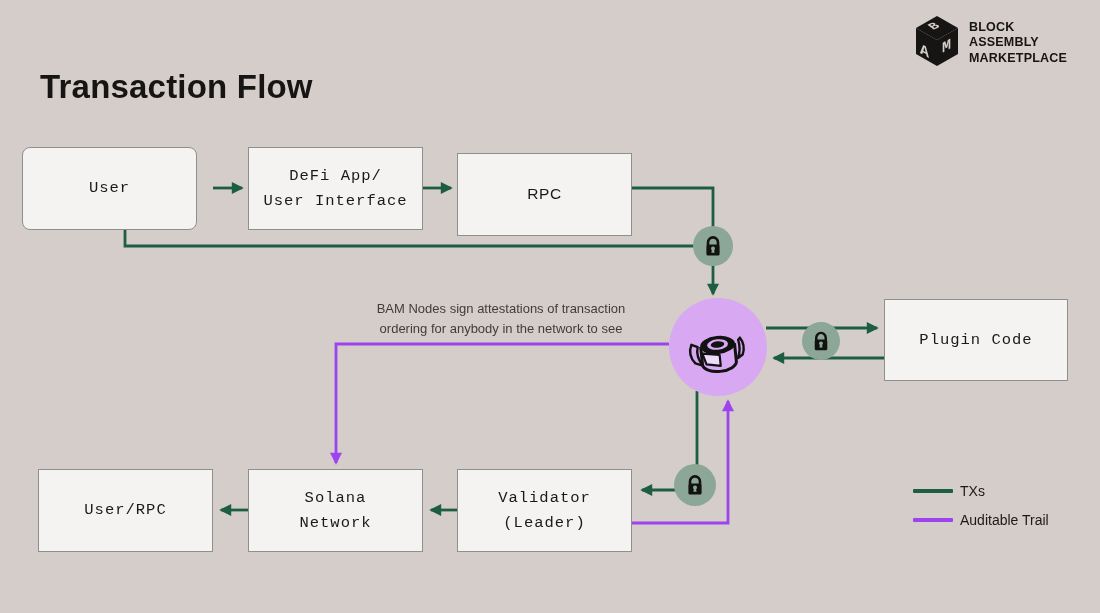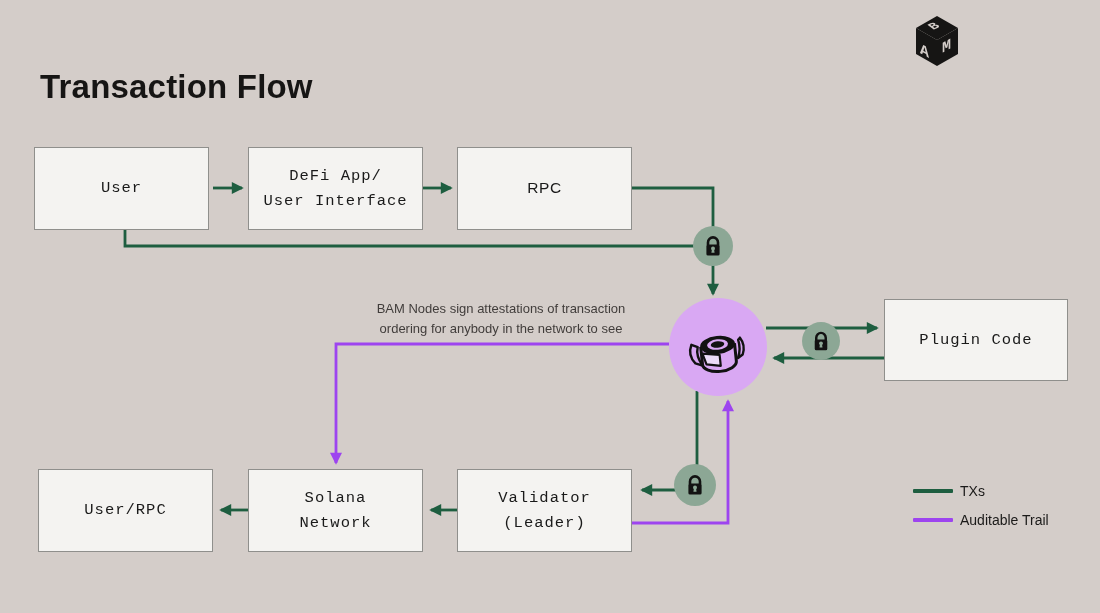--- a/index.html
+++ b/index.html
@@ -17,23 +17,23 @@
   .logo-text span{font-size:12.5px;font-weight:700;color:#161514;line-height:1.22;letter-spacing:.2px;}
   
   .node{
     position:absolute;width:175px;height:83px;background:#f4f3f1;
     border:1px solid #8f8f8c;box-sizing:border-box;
     display:flex;align-items:center;justify-content:center;text-align:center;
     font-family:"Liberation Mono",monospace;font-size:15.5px;color:#1a1a1a;
     letter-spacing:1px;line-height:1.55;white-space:pre-line;z-index:3;
   }
   .node.sans{font-family:"Liberation Sans",sans-serif;letter-spacing:.6px;}
-  .n-user{left:34px;top:147px;}
+  .n-user{left:22px;top:147px;border-radius:8px;}
   .n-defi{left:248px;top:147px;}
-  .n-rpc{left:457px;top:147px;}
+  .n-rpc{left:457px;top:153px;}
   .n-plugin{left:884px;top:299px;width:184px;height:82px;}
   .n-userrpc{left:38px;top:469px;}
   .n-solana{left:248px;top:469px;}
   .n-validator{left:457px;top:469px;}
   
   .annotation{
     position:absolute;left:340px;top:299px;width:322px;text-align:center;
     font-size:13px;color:#413d3b;line-height:1.5;white-space:pre-line;z-index:2;
   }
   
@@ -54,20 +54,25 @@
 
   <div class="logo">
     <svg width="48" height="53" viewBox="0 0 48 53">
       <path d="M24 1 L45 13 L24 25 L3 13 Z" fill="#161514"></path>
       <path d="M3 13 L24 25 L24 51 L3 39 Z" fill="#161514"></path>
       <path d="M45 13 L24 25 L24 51 L45 39 Z" fill="#161514"></path>
       <text x="0" y="0" transform="translate(20,15) scale(1.05,0.62) rotate(-38)" font-family="Liberation Mono, monospace" font-weight="bold" font-size="15" fill="#d4cdc9">B</text>
       <text x="0" y="0" transform="translate(7,38) skewY(29)" font-family="Liberation Mono, monospace" font-weight="bold" font-size="15" fill="#d4cdc9">A</text>
       <text x="0" y="0" transform="translate(29,38) skewY(-29)" font-family="Liberation Mono, monospace" font-weight="bold" font-size="15" fill="#d4cdc9">M</text>
     </svg>
+    <div class="logo-text">
+      <span>BLOCK</span>
+      <span>ASSEMBLY</span>
+      <span>MARKETPLACE</span>
+    </div>
   </div>
 
   <svg class="wires" width="1100" height="613" viewBox="0 0 1100 613">
     <defs>
       <marker id="ag" viewBox="0 0 10 10" refX="8.5" refY="5" markerUnits="userSpaceOnUse" markerWidth="14" markerHeight="12" orient="auto">
           <path d="M0 0 L10 5 L0 10 Z" fill="#1e5e40"></path>
         </marker>
       <marker id="ap" viewBox="0 0 10 10" refX="8.5" refY="5" markerUnits="userSpaceOnUse" markerWidth="14" markerHeight="12" orient="auto">
           <path d="M0 0 L10 5 L0 10 Z" fill="#9d44ef"></path>
         </marker>

